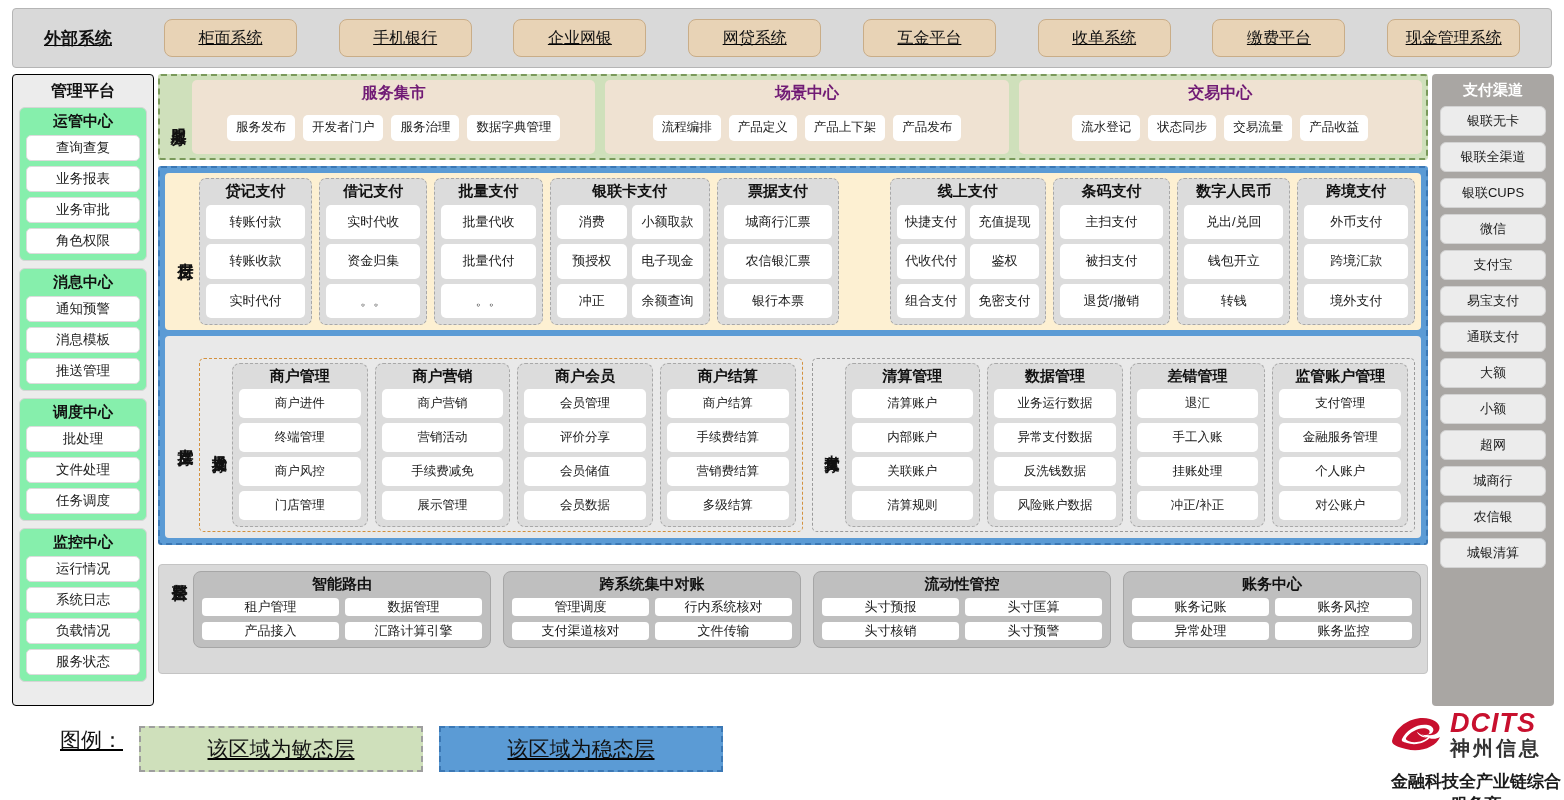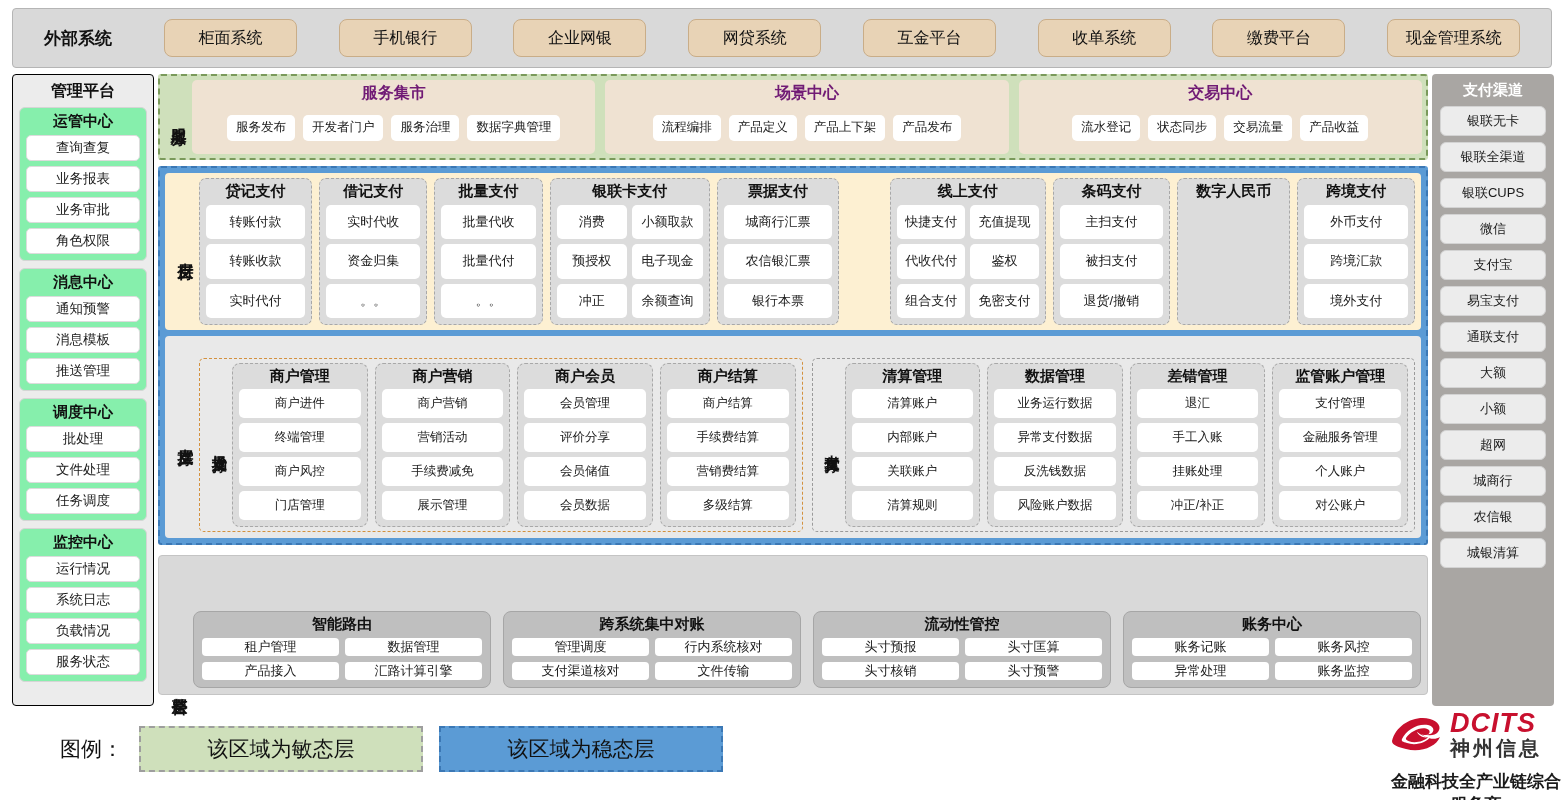--- a/index.html
+++ b/index.html
@@ -12,21 +12,21 @@
   }
   .page { position: relative; width: 1564px; height: 800px; }
 
   
   .external {
     position: absolute; left: 12px; top: 8px;
     width: 1540px; height: 60px;
     background: #d9d9d9;
     border: 1px solid #b5b5b5;
     border-radius: 4px;
-    display: flex; align-items: center;
+    display: flex; align-items: center; text-decoration: underline;
   }
   .external-label {
     font-weight: bold; font-size: 17px; color: #111;
     width: 130px; text-align: center; flex: none;
   }
   .ext-items { display: flex; flex: 1; justify-content: space-around; align-items: center; padding-right: 10px;}
   .ext-chip {
     background: #e8d3b6;
     border: 1px solid #c9ad88;
     border-radius: 8px;
@@ -187,47 +187,47 @@
   .sup-items { display:flex; flex-direction:column; gap:5px; flex:1;justify-content:center; }
   .sup-chip {
     background:#fff; border-radius:5px;
     flex:1;
     display:flex; align-items:center; justify-content:center;
     font-size:12.5px; color:#1a1a1a; white-space:nowrap;
   }
 
   
   .int-layer {
-    margin-top: 10px;
+    margin-top: 19px;
     background: #d9d9d9;
     border: 1px solid #c4c4c4;
     border-radius: 4px;
-    display:flex; align-items:flex-end;
+    display:flex; align-items:flex-start;
     padding: 6px;
-    height: 140px;
+    height: 110px;
   }
   .int-groups { display:flex; flex:1; gap: 12px; }
   .int-group {
     flex: 1;
     background: #bfbfbf;
     border: 1px solid #a6a6a6;
     border-radius: 8px;
     padding: 2px 8px 7px;
     display:flex; flex-direction:column;
   }
   .int-title { font-weight:bold; font-size:15px; text-align:center; color:#111; padding:1px 0 4px;}
   .int-items { display:grid; grid-template-columns: 1fr 1fr; gap: 6px; flex:1;}
   .int-chip {
     background:#fff; border-radius:4px;
     display:flex; align-items:center; justify-content:center;
     font-size:13px; color:#1a1a1a; white-space:nowrap;
   }
 
   
-  .legend { position: absolute; left: 60px; top: 726px; display:flex; align-items:center; gap: 16px; }
+  .legend { position: absolute; left: 60px; top: 726px; display:flex; gap: 16px; text-decoration: underline; }
   .legend-label { font-size: 21px; color:#111; }
   .legend-agile {
     background:#cfe0bb; border: 2px dashed #9e9e9e;
     width: 284px; height: 46px;
     display:flex; align-items:center; justify-content:center;
     font-size: 21px; color:#111;
   }
   .legend-stable {
     background:#5b9bd5; border: 2px dashed #3b78b5;
     width: 284px; height: 46px;
@@ -410,20 +410,25 @@
             <div class="pay-group" style="flex: 1.1 1 0%;">
               <div class="pay-title">条码支付</div>
               <div class="pay-items one">
                 <div class="pay-chip">主扫支付</div>
                 <div class="pay-chip">被扫支付</div>
                 <div class="pay-chip">退货/撤销</div>
               </div>
             </div>
             <div class="pay-group" style="flex: 1.05 1 0%;">
               <div class="pay-title">数字人民币</div>
+              <div class="pay-items one">
+                <div class="pay-chip">兑出/兑回</div>
+                <div class="pay-chip">钱包开立</div>
+                <div class="pay-chip">转钱</div>
+              </div>
             </div>
             <div class="pay-group" style="flex: 1.1 1 0%;">
               <div class="pay-title">跨境支付</div>
               <div class="pay-items one">
                 <div class="pay-chip">外币支付</div>
                 <div class="pay-chip">跨境汇款</div>
                 <div class="pay-chip">境外支付</div>
               </div>
             </div>
           </div>

